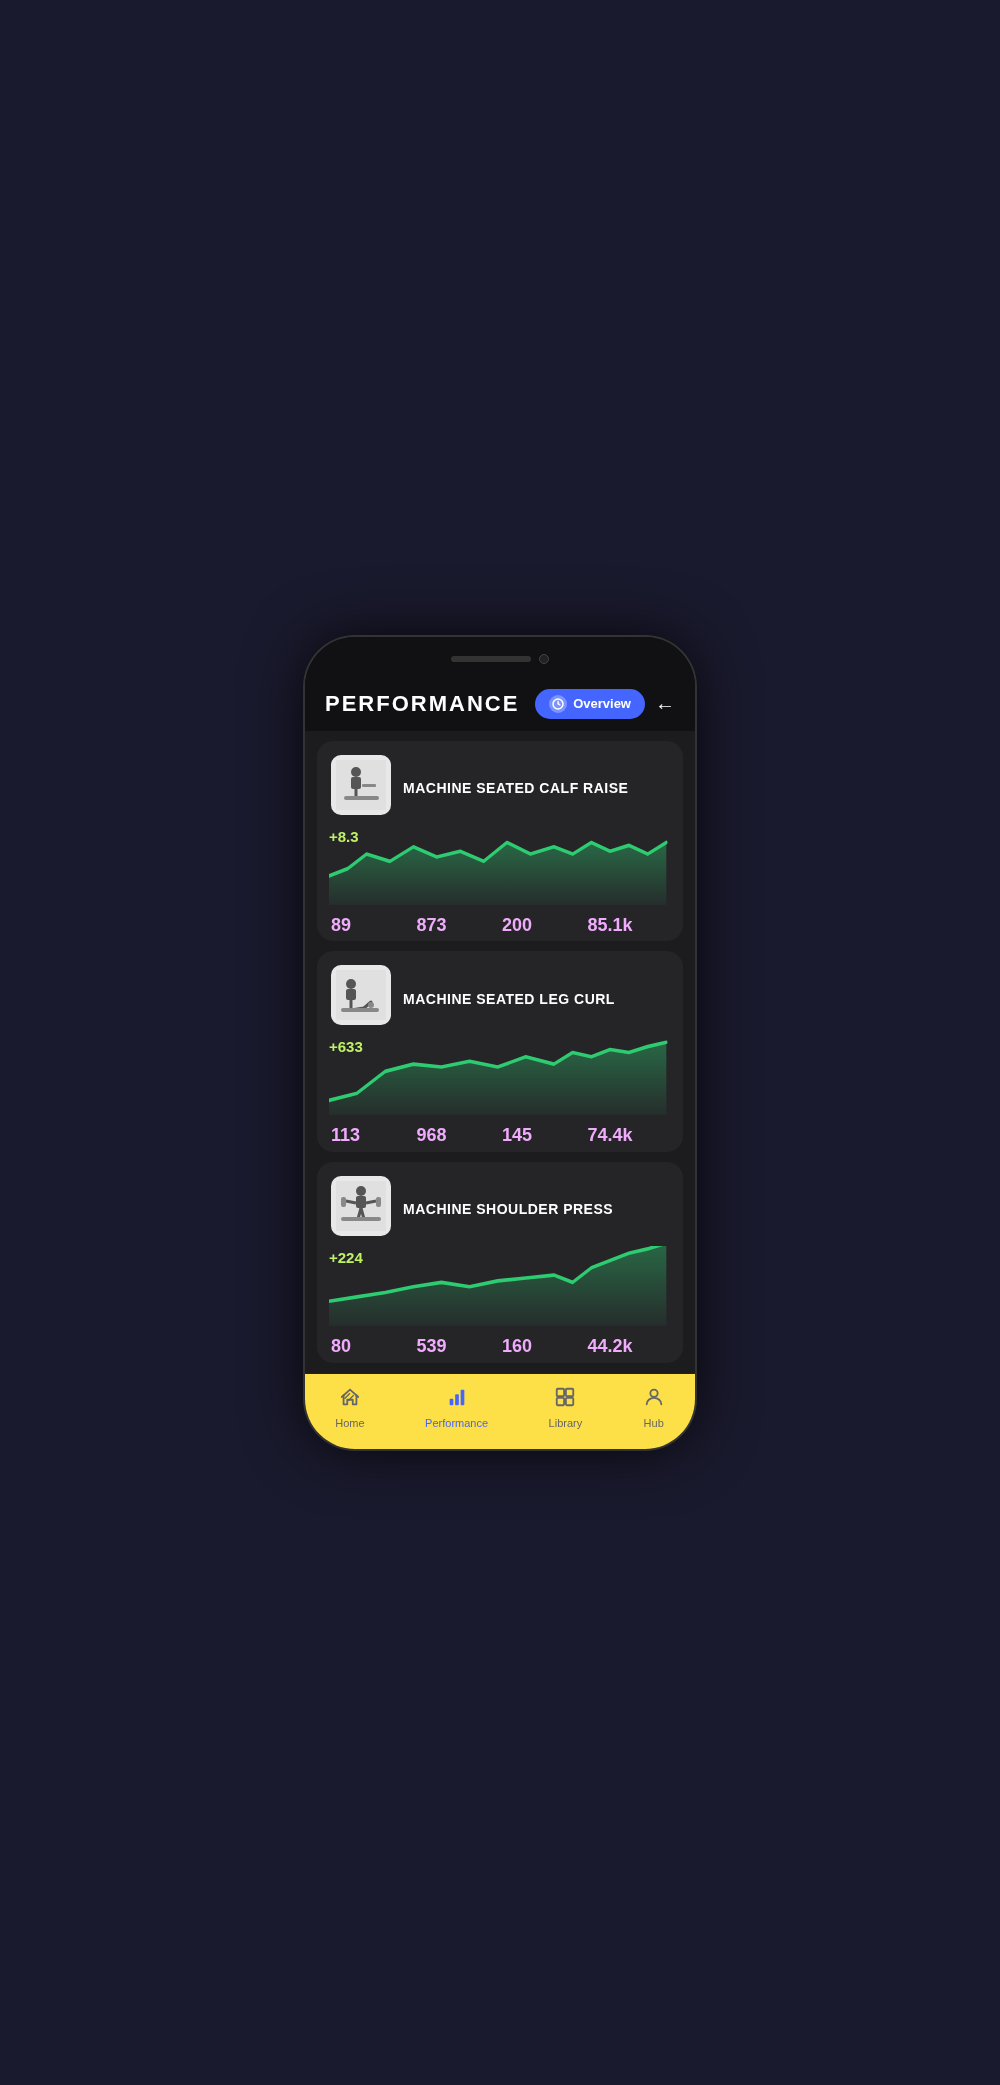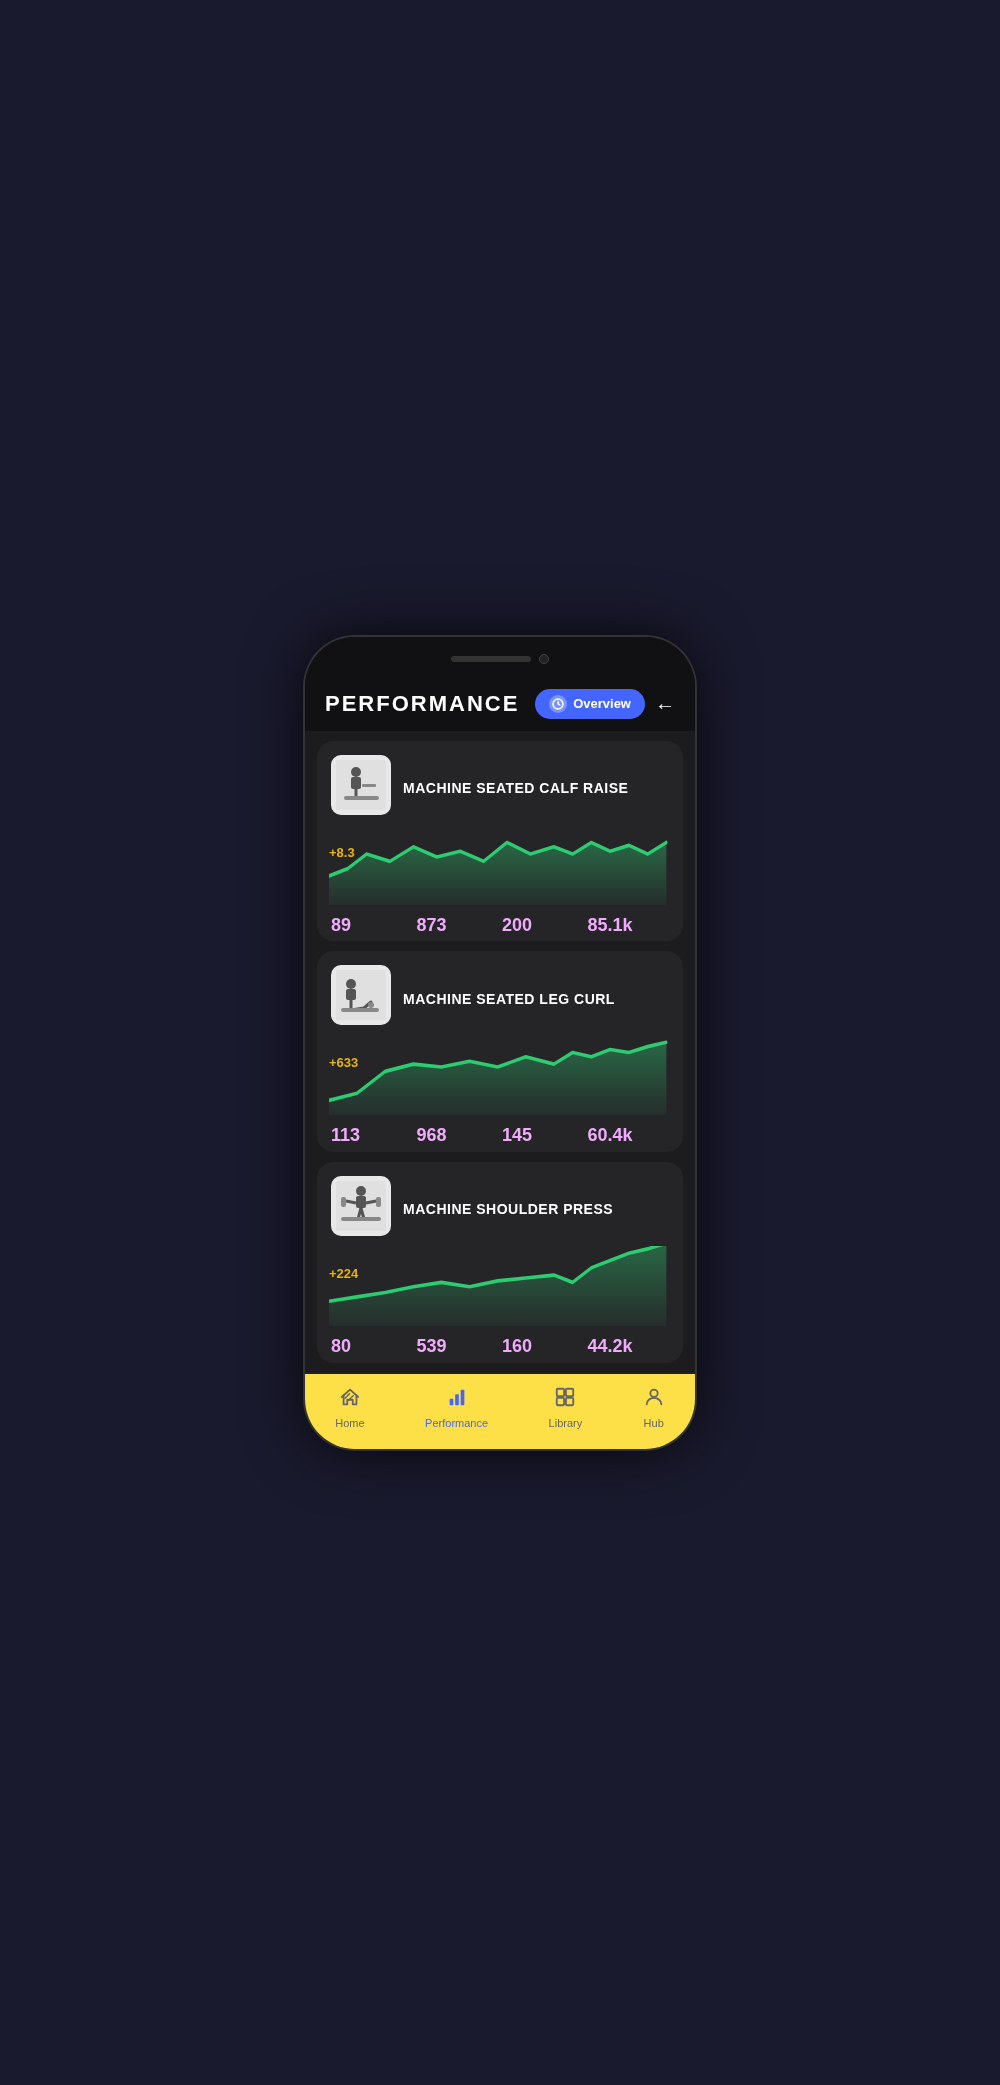--- a/index.html
+++ b/index.html
@@ -139,23 +139,23 @@
       margin-top: 8px;
     }
     .chart-container {
       position: relative;
       height: 80px;
       margin: 0 -2px 10px -2px;
     }
     .chart-label {
       position: absolute;
       left: 0;
-      top: 20px;
-      color: #eab308;
-      font-size: 13px;
+      top: 3px;
+      color: #bef264;
+      font-size: 15px;
       font-weight: 700;
       z-index: 2;
     }
     .chart-svg {
       width: 100%;
       height: 100%;
     }
     .stats-grid {
       display: grid;
       grid-template-columns: repeat(4, 1fr);
@@ -331,21 +331,21 @@
           <span class="stat-value">968</span>
           <span class="stat-label">reps</span>
 
         </div>
         <div class="stat-item">
           <span class="stat-value">145</span>
           <span class="stat-label">lb max</span>
 
         </div>
         <div class="stat-item">
-          <span class="stat-value">60.4k</span>
+          <span class="stat-value">74.4k</span>
           <span class="stat-label">lb moved</span>
 
         </div>
       </div>
     </div>
 
     <div class="exercise-card">
       <div class="card-header">
         <div class="exercise-thumb">
           <svg viewBox="0 0 50 50" fill="none" xmlns="http://www.w3.org/2000/svg">

